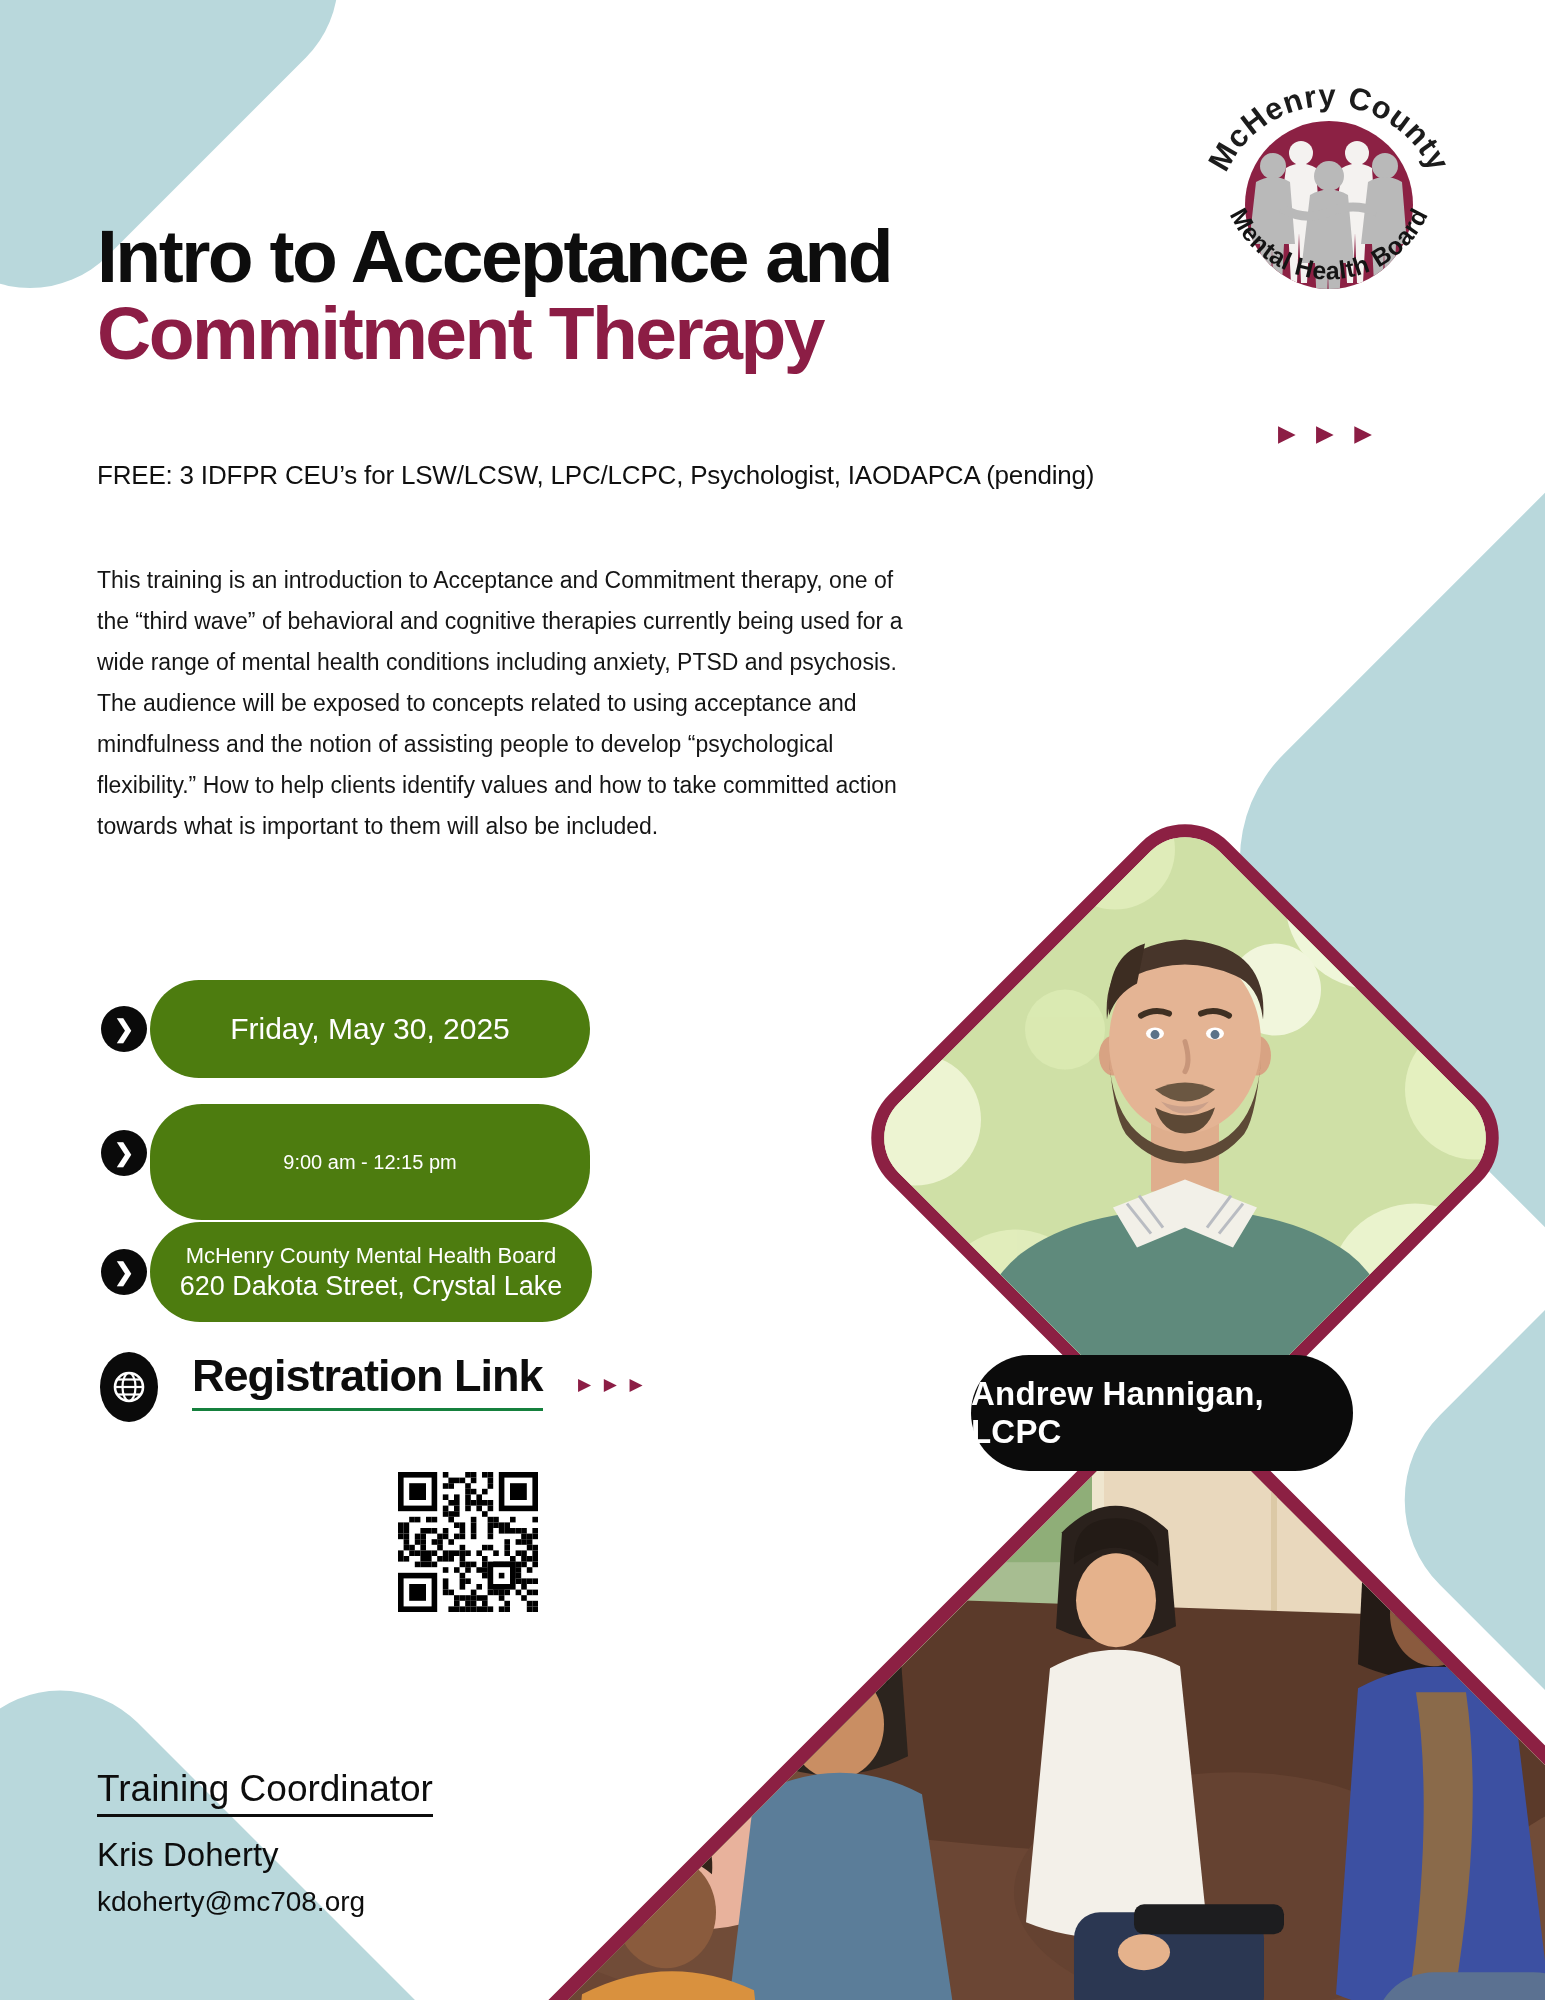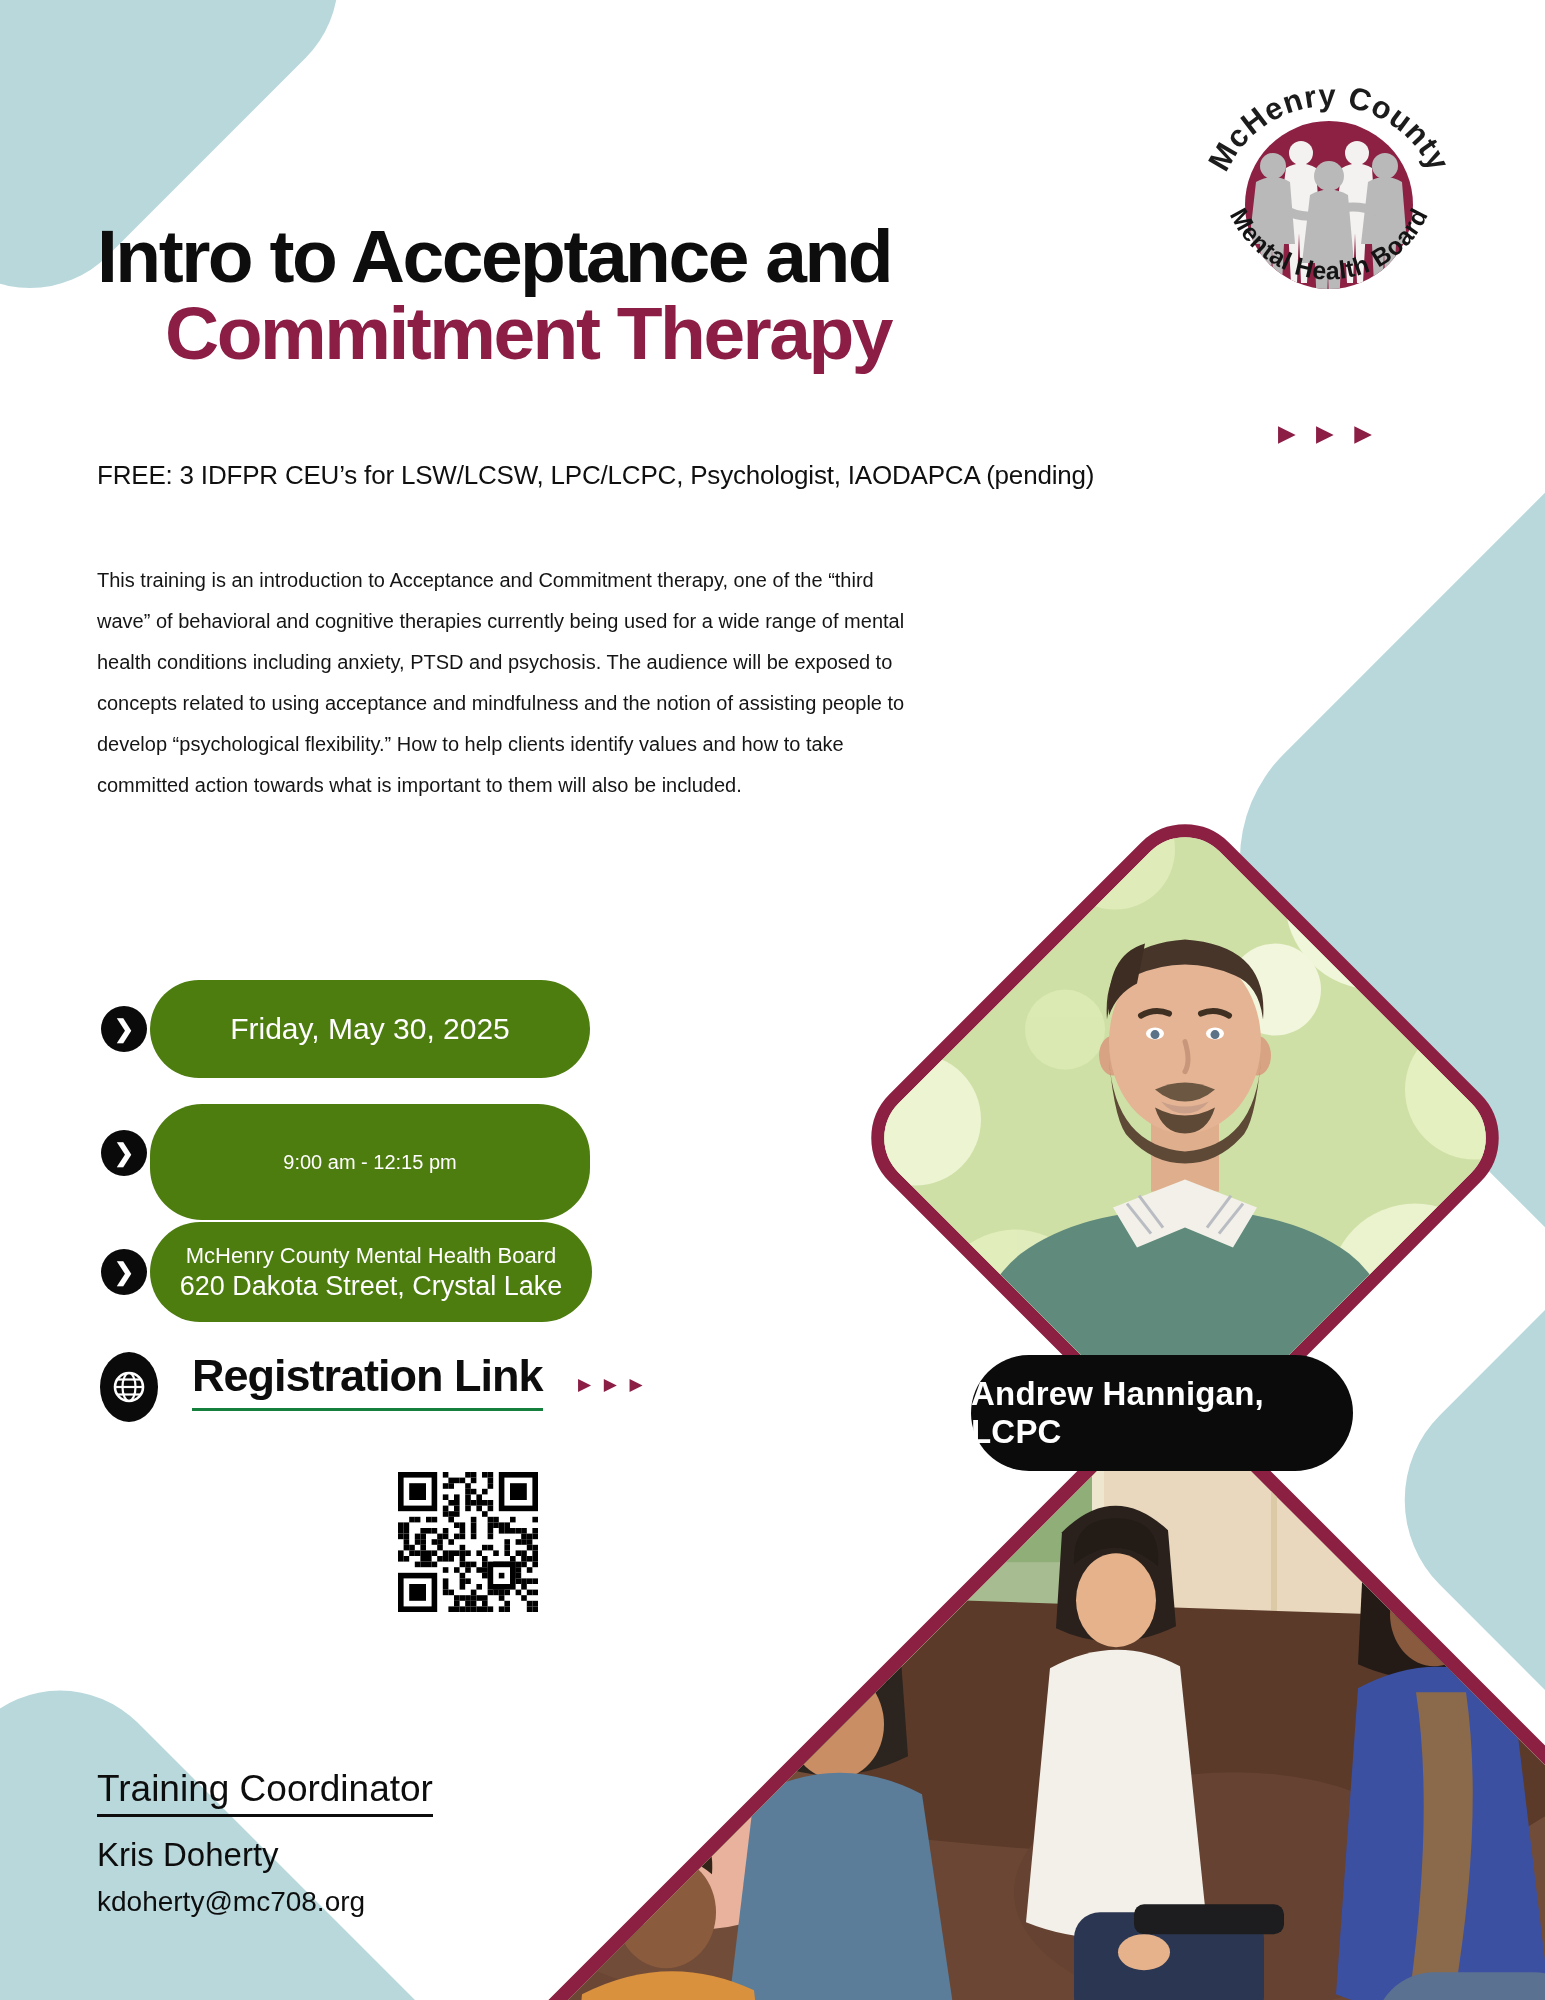--- a/index.html
+++ b/index.html
@@ -16,27 +16,27 @@
   .blob-right2{left:1500px;top:1150px;width:700px;height:700px;border-radius:120px;transform:rotate(45deg);}
   .blob-bottomleft{left:-290px;top:1790px;width:700px;height:700px;border-radius:110px;transform:rotate(45deg);}
   
   .diamond{transform:rotate(45deg);overflow:hidden;border:14px solid #8c2043;background:#dcd6c8;}
   .diamond-group{left:610px;top:1608px;width:1100px;height:1100px;border-radius:95px;}
   .diamond-portrait{left:945px;top:898px;width:454px;height:454px;border-radius:62px;border-width:13px;}
   .scene{position:absolute;transform:rotate(-45deg);}
   .scene-group{left:-264px;top:-264px;width:1600px;height:1600px;}
   .scene-portrait{left:-116px;top:-116px;width:660px;height:660px;}
   
-  .title{left:97px;top:218px;line-height:1.02;letter-spacing:-2.5px;font-weight:800;font-size:75px;color:#0d0d0d;text-align:right;}
+  .title{left:97px;top:218px;line-height:1.02;letter-spacing:-2.5px;font-weight:800;font-size:75px;color:#0d0d0d;}
   .title .l2{color:#8c1d45;}
   .subtitle{left:97px;top:460px;font-weight:400;font-size:26px;color:#101010;letter-spacing:-0.2px;}
   .tri{color:#8c1d45;letter-spacing:7px;font-size:23px;}
   .tri-title{left:1278px;top:420px;}
   .tri-reg{left:578px;top:1374px;font-size:17px;letter-spacing:4px;}
-  .paragraph{left:97px;top:560px;width:815px;font-size:20px;line-height:41px;color:#151515;}
+  .paragraph{left:97px;top:560px;width:815px;font-size:23px;line-height:41px;color:#151515;}
   
   .pill{background:#4d7c0f;color:#fff;border-radius:52px;display:flex;flex-direction:column;align-items:center;justify-content:center;text-align:center;}
   .pill-date{left:150px;top:980px;width:440px;height:98px;font-size:30px;}
   .pill-time{left:150px;top:1104px;width:440px;height:116px;font-size:20px;}
   .pill-loc{left:150px;top:1222px;width:442px;height:100px;}
   .pill-loc .s1{font-size:22px;line-height:28px;}
   .pill-loc .s2{font-size:27px;line-height:32px;}
   .bullet{width:46px;height:46px;border-radius:50%;background:#0a0a0a;color:#fff;display:flex;align-items:center;justify-content:center;font-size:24px;font-weight:700;}
   .b1{left:101px;top:1006px;} .b2{left:101px;top:1130px;} .b3{left:101px;top:1249px;}
   

